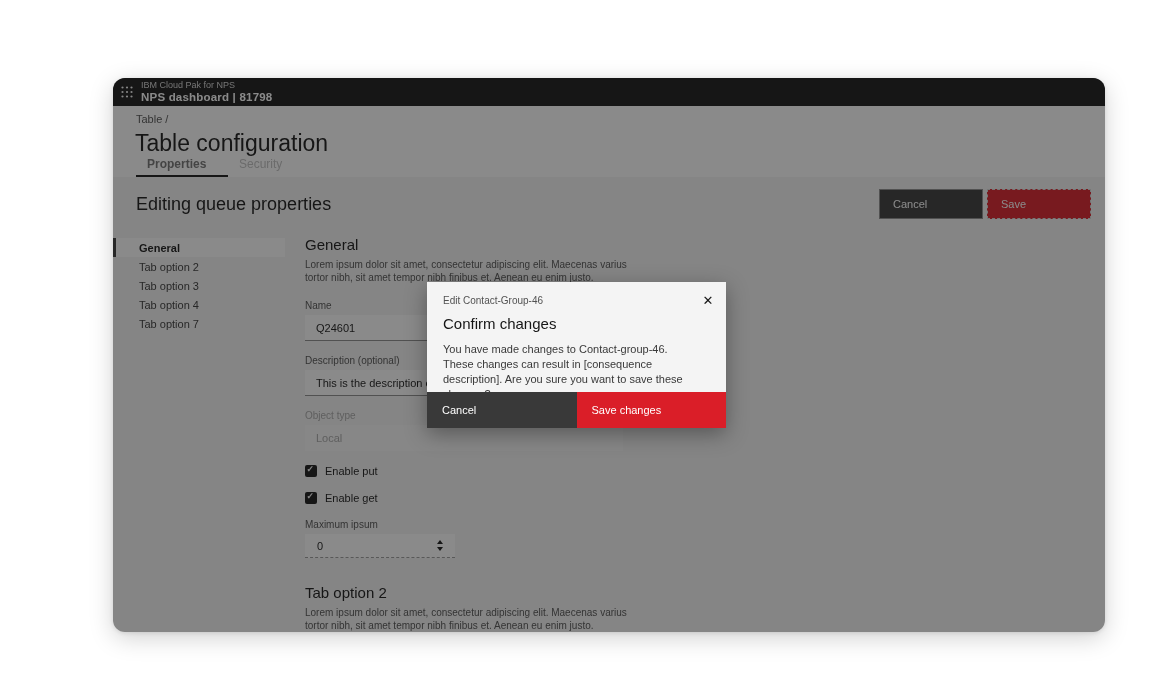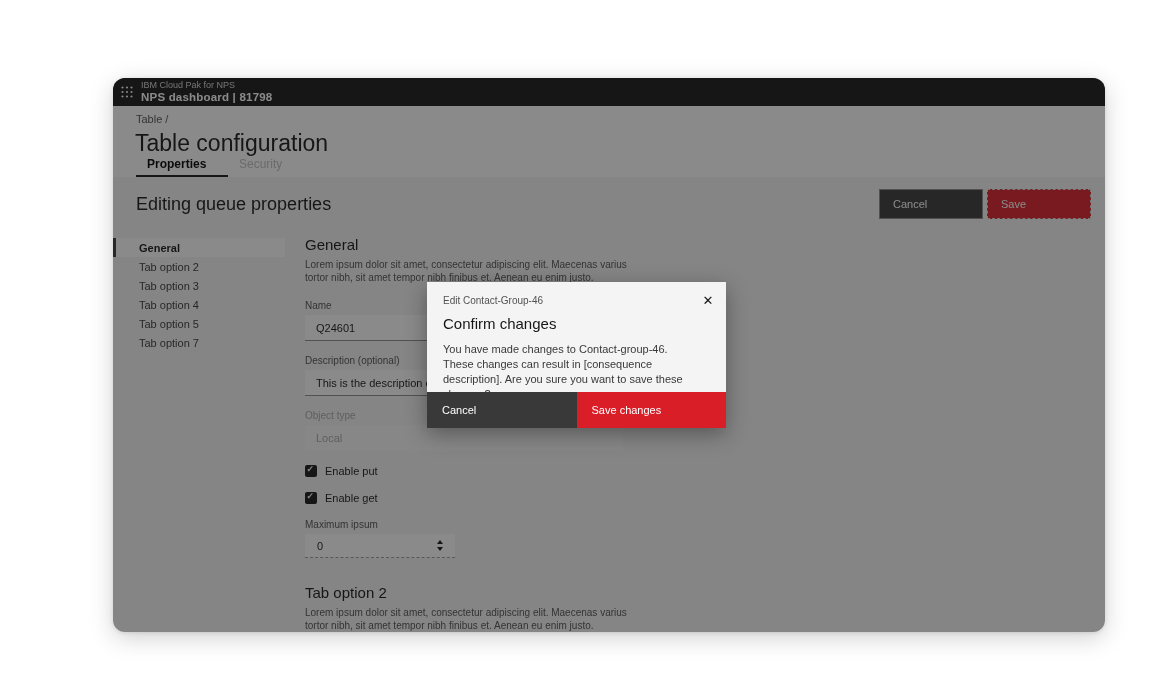--- a/index.html
+++ b/index.html
@@ -18,21 +18,21 @@
   .appbar-product { color:#d4d4d4; font-size:9px; }
   .appbar-title { color:#ffffff; font-size:11.5px; font-weight:bold; letter-spacing:.2px; }
 
   
   .pagehead { position:absolute; left:0; top:28px; right:0; height:71px; background:#ffffff; }
   .breadcrumb { position:absolute; left:23px; top:7px; font-size:11px; color:#525252; }
   .breadcrumb .crumb { cursor:pointer; }
   .page-title { position:absolute; left:22px; top:24px; font-size:23px; font-weight:400; color:#161616; }
   .tabs { position:absolute; left:23px; bottom:0; display:flex; }
   .tab { width:92px; height:24px; padding-left:11px; display:flex; align-items:center; font-size:12px; }
-  .tab.active { font-weight:bold; color:#000000; border-bottom:2px solid #161616; }
+  .tab.active { font-weight:bold; color:#737373; border-bottom:2px solid #161616; }
   .tab.disabled { color:#c0c0c0; border-bottom:2px solid transparent; }
 
   
   .toolbar { position:absolute; left:23px; top:110px; right:14px; height:32px; display:flex; align-items:center; justify-content:space-between; }
   .toolbar-heading { font-size:18px; font-weight:400; color:#161616; }
   .toolbar-actions { display:flex; gap:4px; }
   .btn { width:104px; height:30px; display:flex; align-items:center; padding-left:13px; font-size:11px; color:#ffffff; cursor:pointer; border:none; }
   .btn-secondary { background:#393939; border:1px solid #8d8d8d; }
   .btn-primary { background:#da1e28; border:1px dashed #d8d8d8; }
 
@@ -121,21 +121,20 @@
       <button class="btn btn-secondary">Cancel</button>
       <button class="btn btn-primary">Save</button>
     </div>
   </div>
 
   <div class="side-tabs">
     <div class="side-tab active">General</div>
     <div class="side-tab">Tab option 2</div>
     <div class="side-tab">Tab option 3</div>
     <div class="side-tab">Tab option 4</div>
-    <div class="side-tab">Tab option 5</div>
     <div class="side-tab">Tab option 7</div>
   </div>
 
   <div class="content">
 
     <div class="section-heading">General</div>
     <div class="section-desc">Lorem ipsum dolor sit amet, consectetur adipiscing elit. Maecenas varius tortor nibh, sit amet tempor nibh finibus et. Aenean eu enim justo.</div>
 
     <div class="field">
       <span class="field-label">Name</span>

